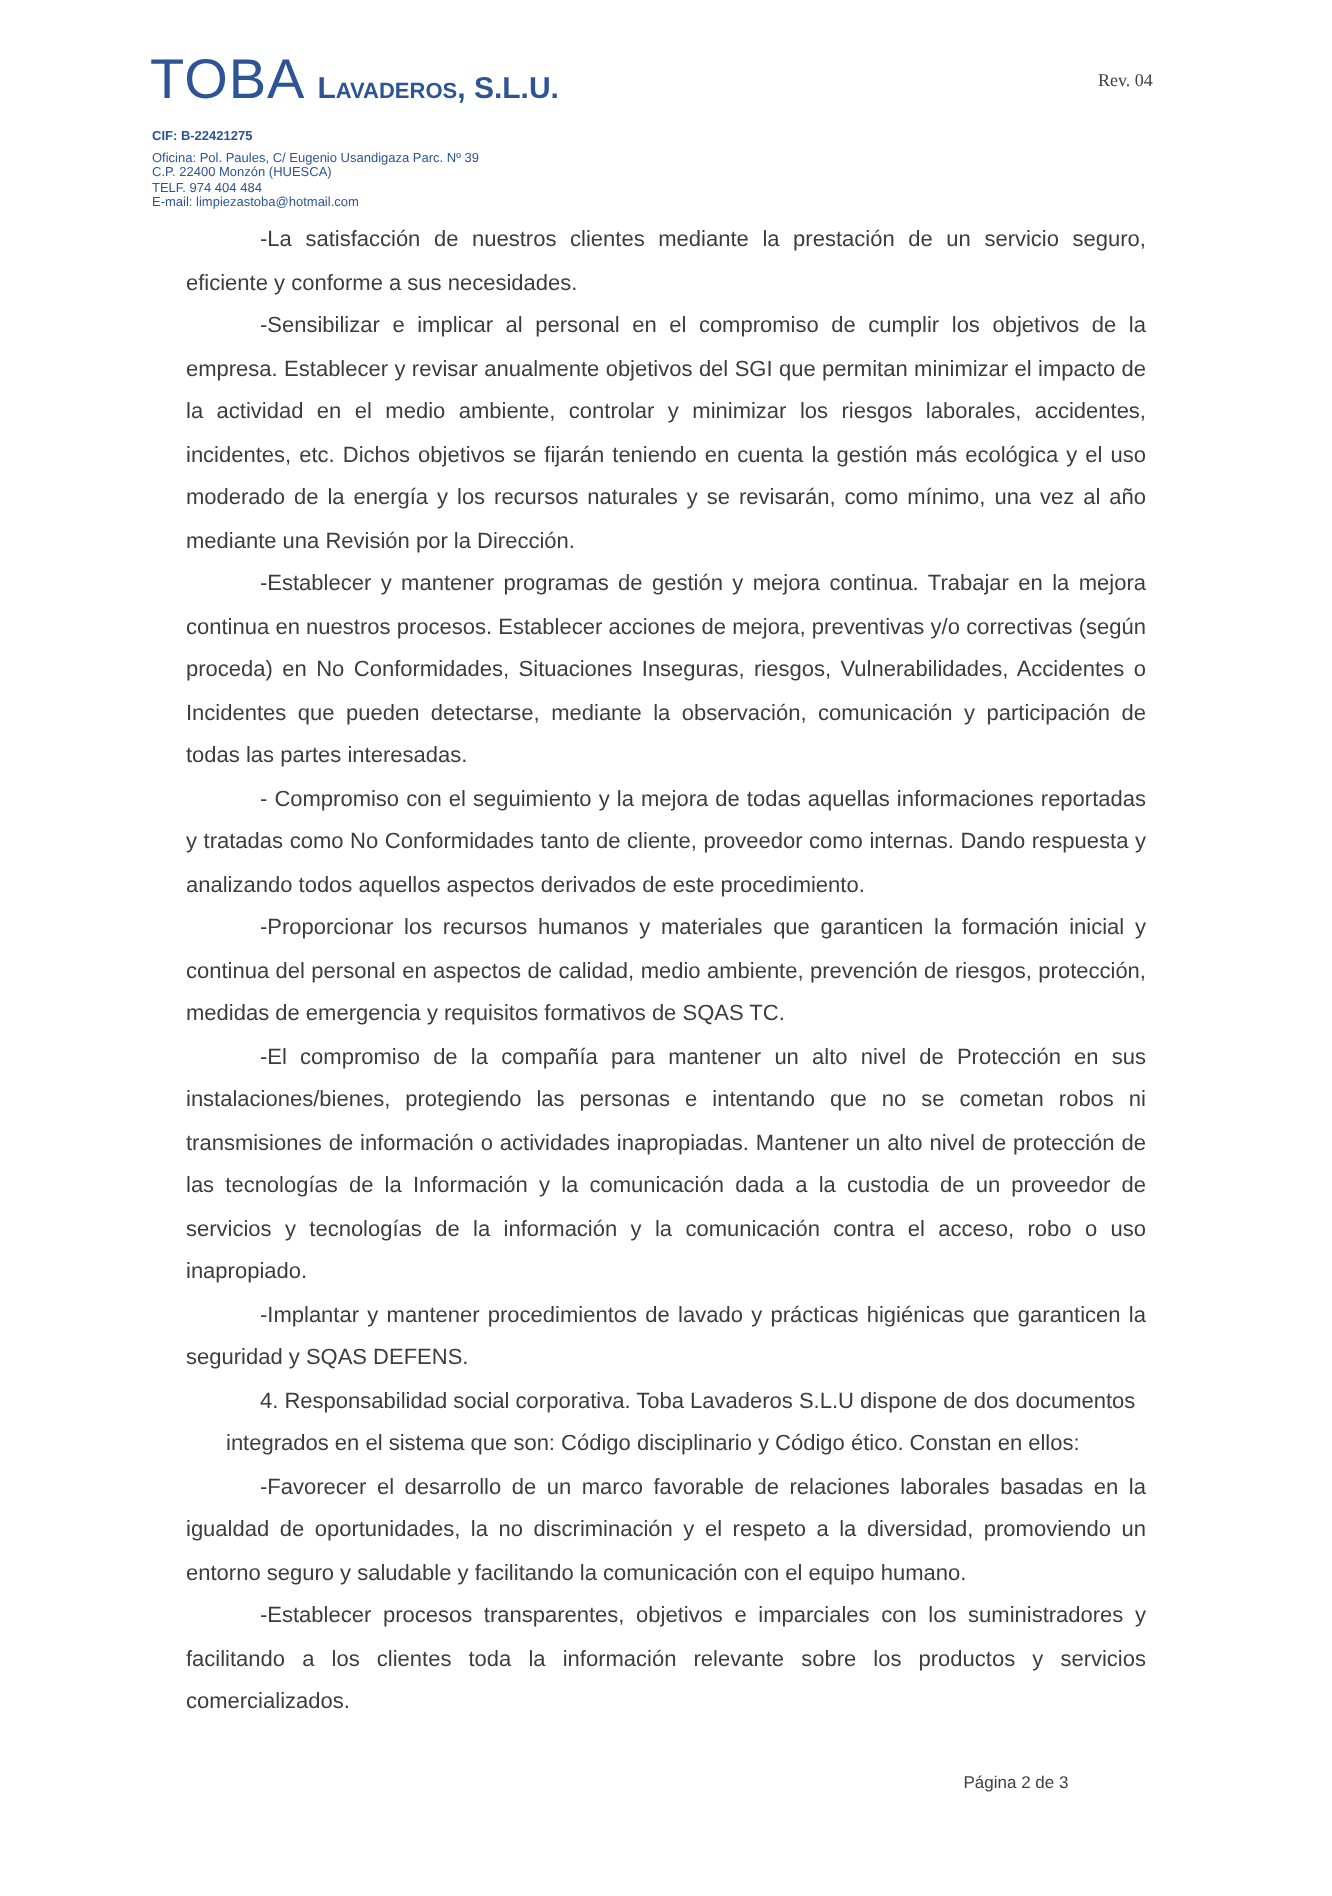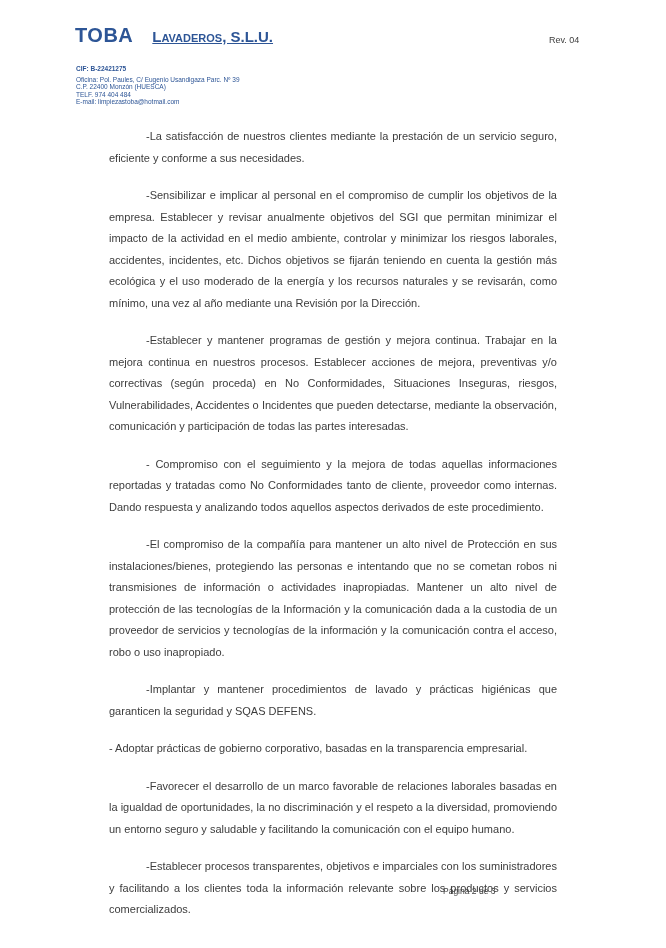--- a/index.html
+++ b/index.html
@@ -19,37 +19,37 @@
 
   
   .logo-block {
     position: absolute;
     left: 75px;
     top: 24px;
     color: #2d5596;
     white-space: nowrap;
   }
   .logo-main {
-    font-size: 20px;
-    font-weight: 700;
+    font-size: 28px;
+    font-weight: 400;
     letter-spacing: 0.5px;
   }
   .logo-sub {
     font-size: 15px;
     font-weight: 700;
     font-variant: small-caps;
-    margin-left: 19px;
-    text-decoration: underline;
+    margin-left: 6px;
   }
   .rev {
     position: absolute;
     left: 549px;
     top: 35px;
     font-size: 9px;
     color: #404040;
+    font-family: Liberation Serif, serif;
   }
   .company-info {
     position: absolute;
     left: 76px;
     top: 65px;
     color: #2d5596;
     font-size: 6.5px;
     line-height: 7.6px;
   }
   .company-info .cif {
@@ -62,41 +62,41 @@
     position: absolute;
     left: 93px;
     top: 110px;
     width: 480px;
     font-size: 11px;
     line-height: 21.5px;
     color: #3c3c3c;
     text-align: justify;
   }
   .content p {
-    margin: 16px;
+    margin: 0;
     text-indent: 37px;
   }
   .content p.sec {
     text-align: left;
     padding-left: 20px;
     text-indent: 17px;
   }
   .content p.noindent {
     text-indent: 0;
     text-align: left;
   }
   .b { font-weight: 400; }
 
   
   .footer {
     position: absolute;
     left: 443px;
     top: 886px;
     width: 130px;
-    text-align: left;
+    text-align: center;
     font-size: 8.5px;
     color: #404040;
   }
 </style>
 </head>
 <body>
 
 <div class="page">
 
   <div class="logo-block">
@@ -111,23 +111,24 @@
     <div>C.P. 22400 Monzón (HUESCA)</div>
     <div>TELF. 974 404 484</div>
     <div>E-mail: limpiezastoba@hotmail.com</div>
   </div>
 
   <div class="content">
     <p><span>-La satisfacción de nuestros clientes mediante la prestación de un servicio seguro, eficiente y conforme a sus necesidades.</span></p>
     <p><span>-Sensibilizar e implicar al personal en el compromiso de cumplir los objetivos de la empresa. Establecer y revisar anualmente objetivos del SGI que permitan minimizar el impacto de la actividad en el medio ambiente, controlar y minimizar los riesgos laborales, accidentes, incidentes, etc. Dichos objetivos se fijarán teniendo en cuenta la gestión más ecológica y el uso moderado de la energía y los recursos naturales y se revisarán, como mínimo, una vez al año mediante una Revisión por la Dirección.</span></p>
     <p><span>-Establecer y mantener programas de gestión y mejora continua. Trabajar en la mejora continua en nuestros procesos. Establecer acciones de mejora, preventivas y/o correctivas (según proceda) en No Conformidades, Situaciones Inseguras, riesgos, Vulnerabilidades, Accidentes o Incidentes que pueden detectarse, mediante la observación, comunicación y participación de todas las partes interesadas.</span></p>
     <p><span>- Compromiso con el seguimiento y la mejora de todas aquellas informaciones reportadas y tratadas como </span><span class="b">No Conformidades</span><span> tanto de cliente, proveedor como internas. Dando respuesta y analizando todos aquellos aspectos derivados de este procedimiento.</span></p>
+    <p><span>-Proporcionar los recursos humanos y materiales que garanticen la formación inicial y continua del personal en aspectos de calidad, medio ambiente, prevención de riesgos, protección, medidas de emergencia y requisitos formativos de SQAS TC.</span></p>
     <p><span>-El compromiso de la compañía para mantener un </span><span class="b">alto nivel de Protección</span><span> en sus instalaciones/bienes, protegiendo las personas e intentando que no se cometan robos ni transmisiones de información o actividades inapropiadas. Mantener un </span><span class="b">alto nivel de protección de las tecnologías de la Información y la comunicación</span><span> dada a la custodia de un proveedor de servicios y tecnologías de la información y la comunicación contra el acceso, robo o uso inapropiado.</span></p>
     <p><span>-Implantar y mantener procedimientos de lavado y prácticas higiénicas que garanticen la seguridad y </span><span class="b">SQAS DEFENS.</span></p>
-    <p class="noindent"><span>- Adoptar prácticas de gobierno corporativo, basadas en la transparencia empresarial.</span></p>
+    <p class="sec"><span>4. </span><span class="b">Responsabilidad social corporativa.</span><span> Toba Lavaderos S.L.U dispone de dos documentos integrados en el sistema que son: Código disciplinario y Código ético. Constan en ellos:</span></p>
     <p><span>-Favorecer el desarrollo de un marco favorable de relaciones laborales basadas en la igualdad de oportunidades, la no discriminación y el respeto a la diversidad, promoviendo un entorno seguro y saludable y facilitando la comunicación con el equipo humano.</span></p>
     <p><span>-Establecer procesos transparentes, objetivos e imparciales con los suministradores y facilitando a los clientes toda la información relevante sobre los productos y servicios comercializados.</span></p>
 
   </div>
 
   <div class="footer">Página 2 de 3</div>
 
 </div>
 
 </body></html>

